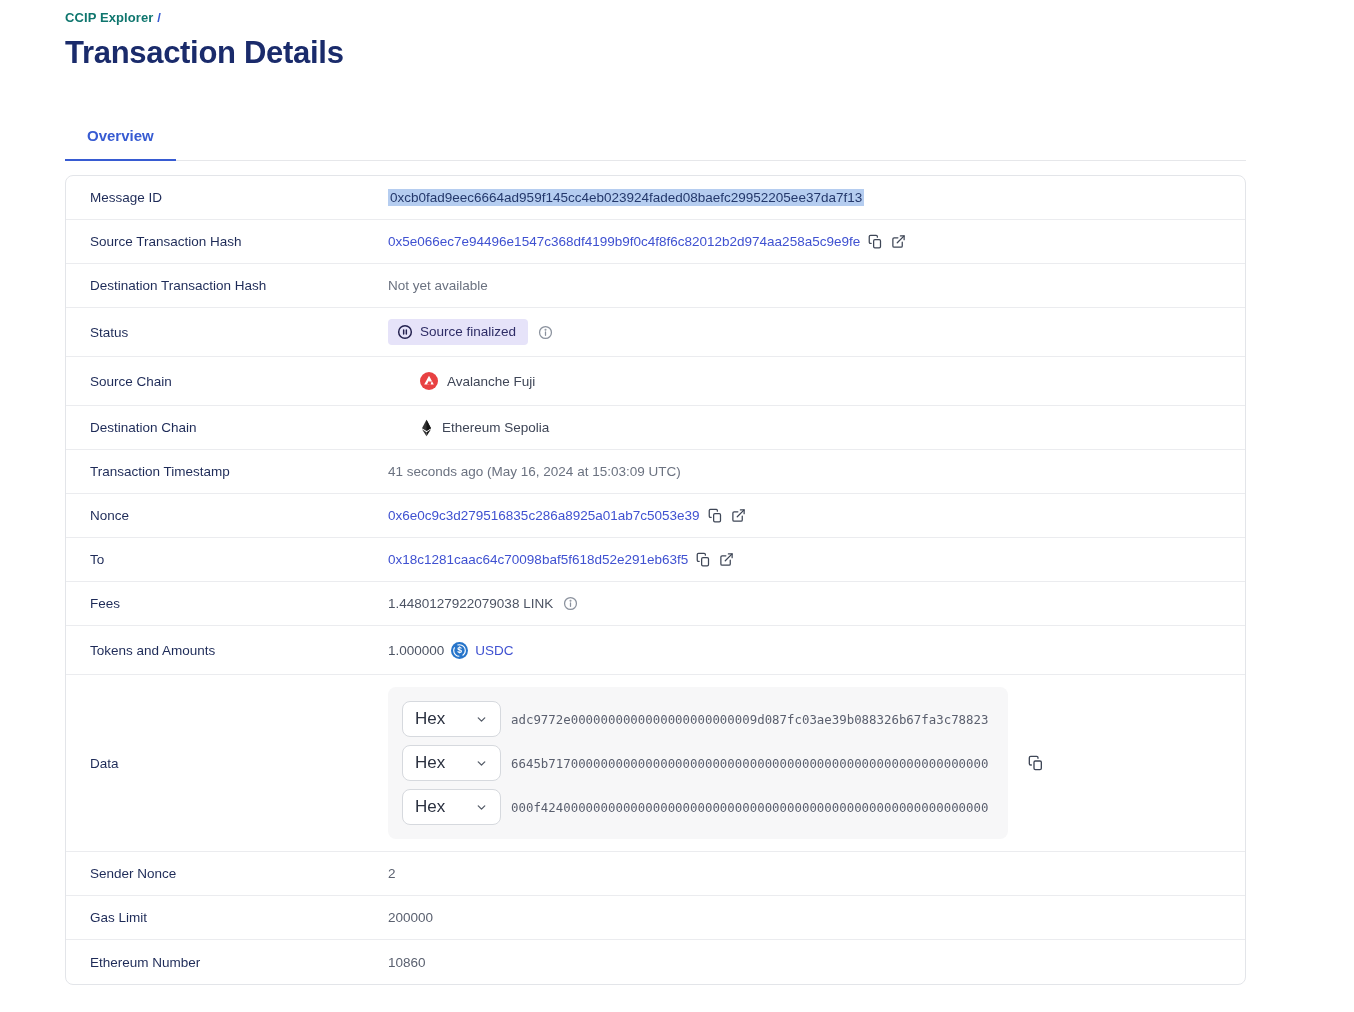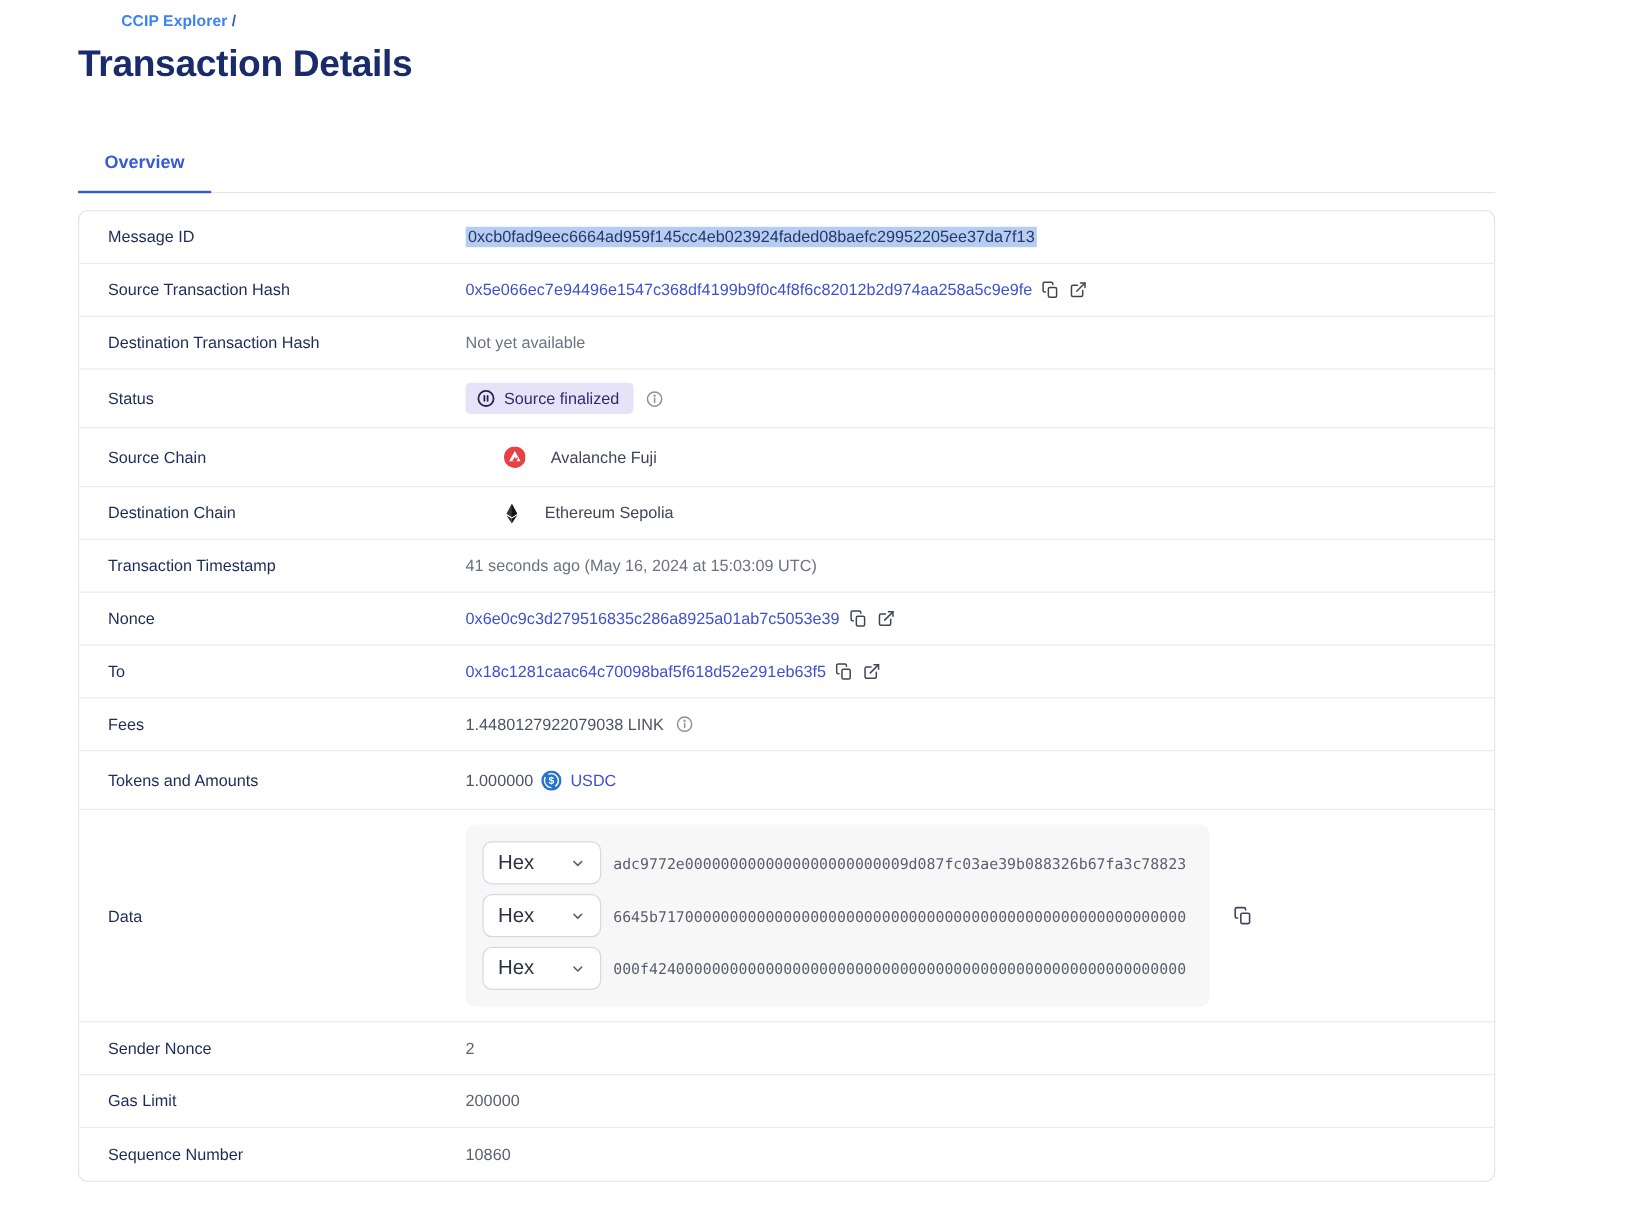--- a/index.html
+++ b/index.html
@@ -6,21 +6,21 @@
   html, body { background: #ffffff; width: 1354px; height: 1012px; overflow: hidden; }
   body {
     font-family: "Liberation Sans", "DejaVu Sans", sans-serif;
     color: #1e2b58;
     padding: 10px 0 0 65px;
   }
   .content { width: 1181px; }
 
   
   .breadcrumb { font-size: 13px; font-weight: 700; color: #375bd2; letter-spacing: .1px; }
-  .breadcrumb a { color: #3b82f6; text-decoration: none; cursor: pointer; margin-left: 36px; }
+  .breadcrumb a { color: #0f766e; text-decoration: none; cursor: pointer; }
   .page-title { margin-top: 10px; font-size: 31px; font-weight: 700; color: #1a2b6b; letter-spacing: -0.3px; }
 
   
   .tabbar { margin-top: 56px; border-bottom: 1px solid #e6e7ea; }
   .tab {
     display: inline-block; padding: 0 22px 15px 22px;
     font-size: 15px; font-weight: 700; color: #375bd2;
     border-bottom: 2px solid #375bd2; margin-bottom: -1px; cursor: pointer;
   }
 
@@ -36,28 +36,28 @@
   a.hashlink { color: #3f51d1; text-decoration: none; font-weight: 500; cursor: pointer; }
   .muted { color: #6b7280; }
   .strongval { color: #4d5464; }
 
   .icon-btn { display: inline-flex; align-items: center; color: #3e4656; cursor: pointer; }
   .icon-btn svg { display: block; }
   .info { color: #8a919d; display: inline-flex; cursor: pointer; margin-left: 2px; }
 
   
   .badge {
-    display: inline-flex; align-items: center; gap: 7px;
+    display: inline-flex; align-items: flex-start; gap: 7px;
     background: #e6e3f9; color: #2e2c66; border-radius: 4px;
     font-size: 13.5px; font-weight: 500; padding: 5px 12px 5px 9px;
   }
   .badge svg { color: #23214f; }
 
   
-  .chain { display: inline-flex; align-items: center; gap: 21px; color: #3f4657; font-weight: 500; padding-left: 32px; }
+  .chain { display: inline-flex; align-items: center; gap: 9px; color: #3f4657; font-weight: 500; padding-left: 32px; }
 
   
   .tokens { display: inline-flex; align-items: center; gap: 7px; }
   .tokens .amount { color: #4d5464; }
 
   
   .row-data { align-items: center; padding: 12px 0; }
   .data-wrap { display: flex; align-items: center; gap: 20px; }
   .data-box { width: 620px; background: #f7f7f8; border-radius: 8px; padding: 14px; display: flex; flex-direction: column; gap: 8px; }
   .hex-line { display: flex; align-items: center; gap: 10px; }
@@ -323,20 +323,20 @@
     </div>
 
     <div class="row">
       <div class="cell-label">Gas Limit</div>
       <div class="cell-value">
         <span class="num">200000</span>
       </div>
     </div>
 
     <div class="row">
-      <div class="cell-label">Sequence Number</div>
+      <div class="cell-label">Ethereum Number</div>
       <div class="cell-value">
         <span class="num">10860</span>
       </div>
     </div>
 
   </div>
 </div>
 
 </body></html>

